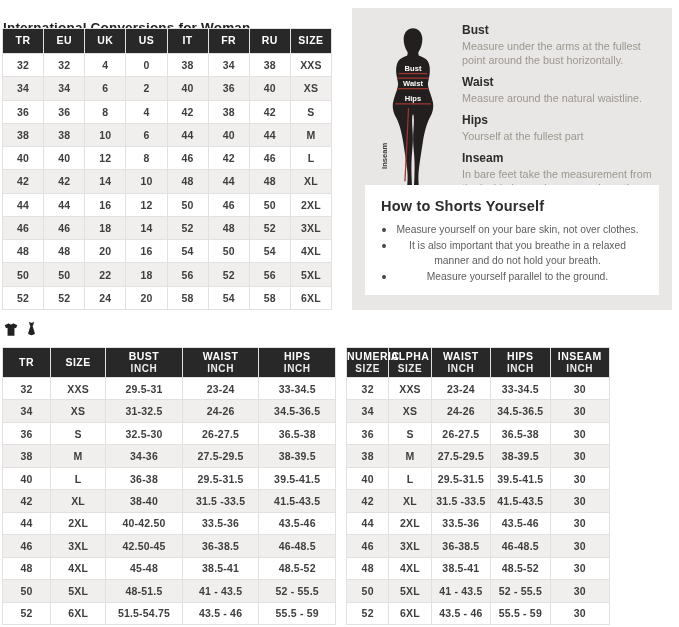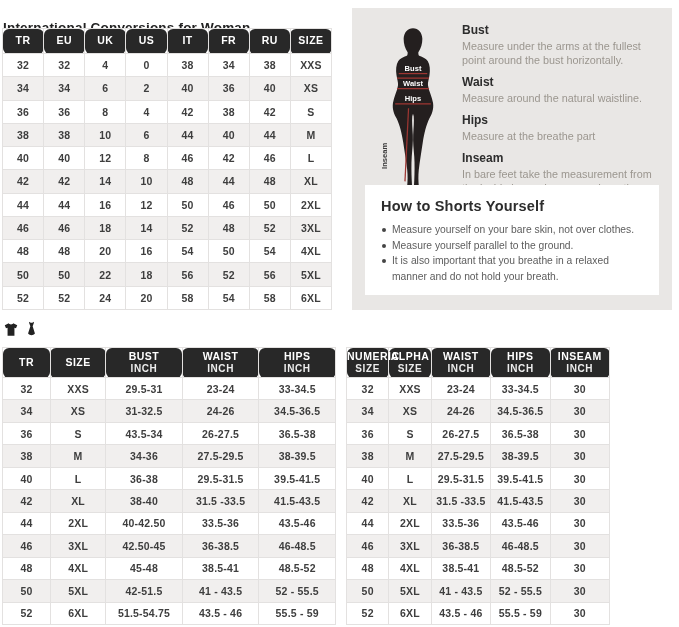--- a/index.html
+++ b/index.html
@@ -22,21 +22,21 @@
   .t-icon { display:inline-flex; align-items:center; }
 
   
   table { position:absolute; border-collapse:collapse; table-layout:fixed; background:#fff; }
   #table-international { left:2px; top:28px; width:330px; height:282px; }
   #table-shirt { left:2px; top:347px; width:334px; height:278px; }
   #table-jeans { left:346px; top:347px; width:264px; height:278px; }
   th, td { border:1px solid #e3e1e0; text-align:center; vertical-align:middle; }
   th {
     background:#282828; color:#fff; font-size:10.5px; font-weight:bold;
-    letter-spacing:.5px; padding:2px 0;border-radius:6px;
+    letter-spacing:.5px; padding:2px 0;
   }
   #table-international thead tr { height:25px; }
   #table-shirt thead tr, #table-jeans thead tr { height:30px; }
   td { font-size:10.5px; font-weight:bold; color:#3e3e3e; letter-spacing:.2px; }
   tbody tr:nth-child(even) { background:#f1efee; }
   .h-main { display:block; line-height:1.1; }
   .h-sub { display:block; font-size:10px; font-weight:bold; letter-spacing:.6px; color:#ededed; line-height:1.1; margin-top:1px; }
 
   
   #table-shirt col.c-tr { width:14.4%; } #table-shirt col.c-size { width:16.6%; }
@@ -47,21 +47,21 @@
   
   #panel { position:absolute; left:352px; top:8px; width:320px; height:302px; background:#e9e7e5; }
   .figure-wrap { position:absolute; left:12px; top:14px; width:98px; height:178px; }
   .figure-wrap svg { width:100%; height:100%; }
   .defs { position:absolute; left:110px; top:15px; right:13px; }
   .def-item { margin-bottom:8px; }
   .def-title { font-size:12px; font-weight:bold; color:#2d2d2d; margin-bottom:2px; }
   .def-desc { font-size:10.8px; color:#9b968f; line-height:1.3; }
   .howto { position:absolute; left:13px; right:13px; bottom:15px; background:#fff; padding:13px 16px 11px 16px; }
   .howto-title { font-size:14.5px; font-weight:bold; color:#2d2d2d; margin-bottom:8px; letter-spacing:.2px; }
-  .howto ul { list-style:none; }
+  .howto ul { list-style:none;text-align:center; }
   .howto li { font-size:10.3px; color:#5d5d5d; line-height:1.5; padding-left:11px; position:relative; }
   .howto li::before { content:""; position:absolute; left:1px; top:6px; width:4px; height:4px; border-radius:50%; background:#454545; }
 </style>
 </head>
 <body>
 
 <div class="page">
 
   <div class="sec-title" id="title-international">
     <span>International Conversions for Woman</span>
@@ -244,34 +244,34 @@
       <div class="def-item">
         <div class="def-title">Bust</div>
         <div class="def-desc">Measure under the arms at the fullest point around the bust horizontally.</div>
       </div>
       <div class="def-item">
         <div class="def-title">Waist</div>
         <div class="def-desc">Measure around the natural waistline.</div>
       </div>
       <div class="def-item">
         <div class="def-title">Hips</div>
-        <div class="def-desc">Measure at the breathe part</div>
+        <div class="def-desc">Yourself at the fullest part</div>
       </div>
       <div class="def-item">
         <div class="def-title">Inseam</div>
         <div class="def-desc">In bare feet take the measurement from the inside leg and measure down the inside leg to the floor.</div>
       </div>
     </div>
 
     <div class="howto">
       <div class="howto-title">How to Shorts Yourself</div>
       <ul>
         <li>Measure yourself on your bare skin, not over clothes.</li>
+        <li>It is also important that you breathe in a relaxed manner and do not hold your breath.</li>
         <li>Measure yourself parallel to the ground.</li>
-        <li>It is also important that you breathe in a relaxed manner and do not hold your breath.</li>
       </ul>
     </div>
   </div>
 
   <div class="sec-title" id="title-shirt">
     <span class="t-icon">
       <svg width="16" height="15" viewBox="0 0 24 24" fill="#222">
         <path d="M8.5 2 L2 5 L4 10 L6.5 9 L6.5 22 L17.5 22 L17.5 9 L20 10 L22 5 L15.5 2 C15.5 4.4 8.5 4.4 8.5 2 Z"></path>
       </svg>
     </span>
@@ -323,21 +323,21 @@
         <tr>
           <td>34</td>
           <td>XS</td>
           <td>31-32.5</td>
           <td>24-26</td>
           <td>34.5-36.5</td>
         </tr>
         <tr>
           <td>36</td>
           <td>S</td>
-          <td>43.5-34</td>
+          <td>32.5-30</td>
           <td>26-27.5</td>
           <td>36.5-38</td>
         </tr>
         <tr>
           <td>38</td>
           <td>M</td>
           <td>34-36</td>
           <td>27.5-29.5</td>
           <td>38-39.5</td>
         </tr>
@@ -372,21 +372,21 @@
         <tr>
           <td>48</td>
           <td>4XL</td>
           <td>45-48</td>
           <td>38.5-41</td>
           <td>48.5-52</td>
         </tr>
         <tr>
           <td>50</td>
           <td>5XL</td>
-          <td>42-51.5</td>
+          <td>48-51.5</td>
           <td>41 - 43.5</td>
           <td>52 - 55.5</td>
         </tr>
         <tr>
           <td>52</td>
           <td>6XL</td>
           <td>51.5-54.75</td>
           <td>43.5 - 46</td>
           <td>55.5 - 59</td>
         </tr>

